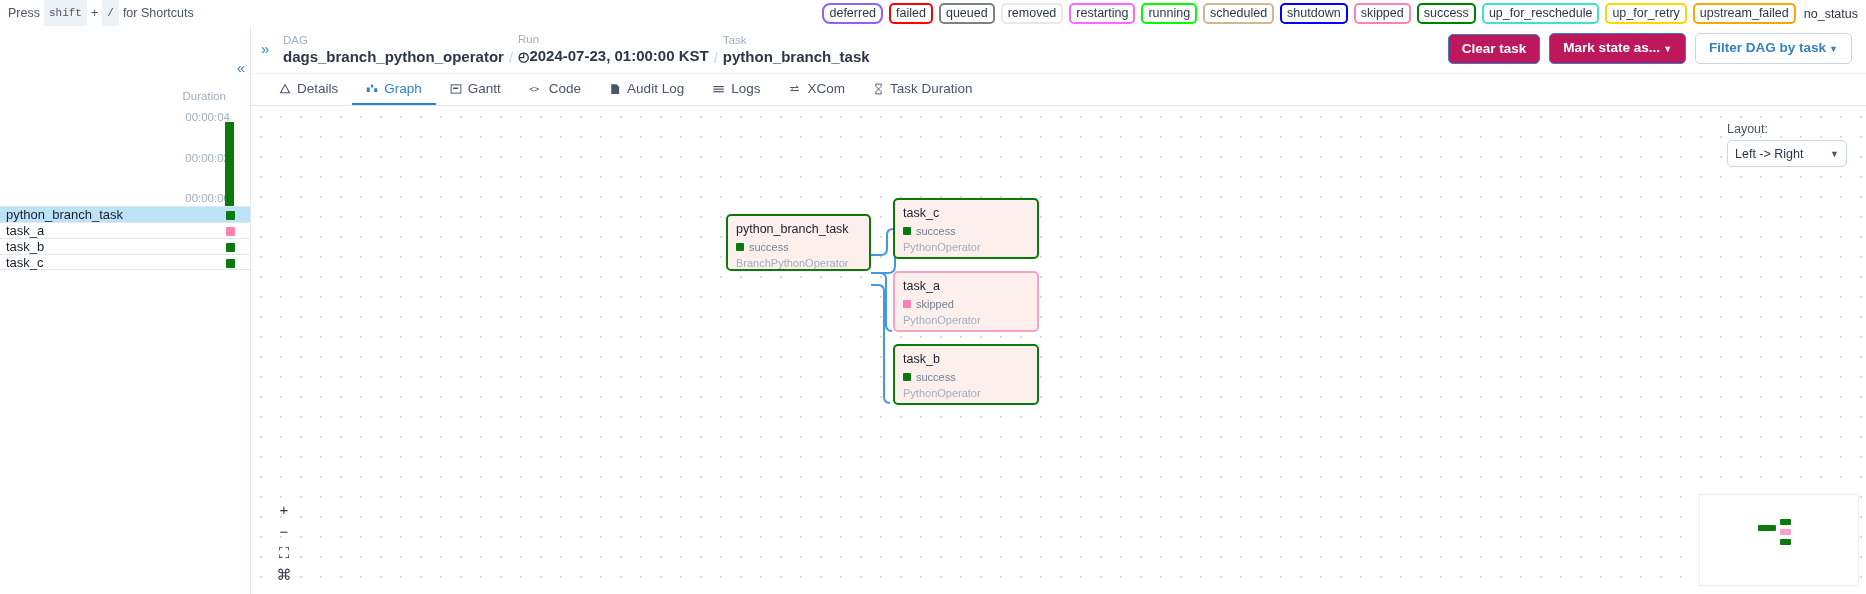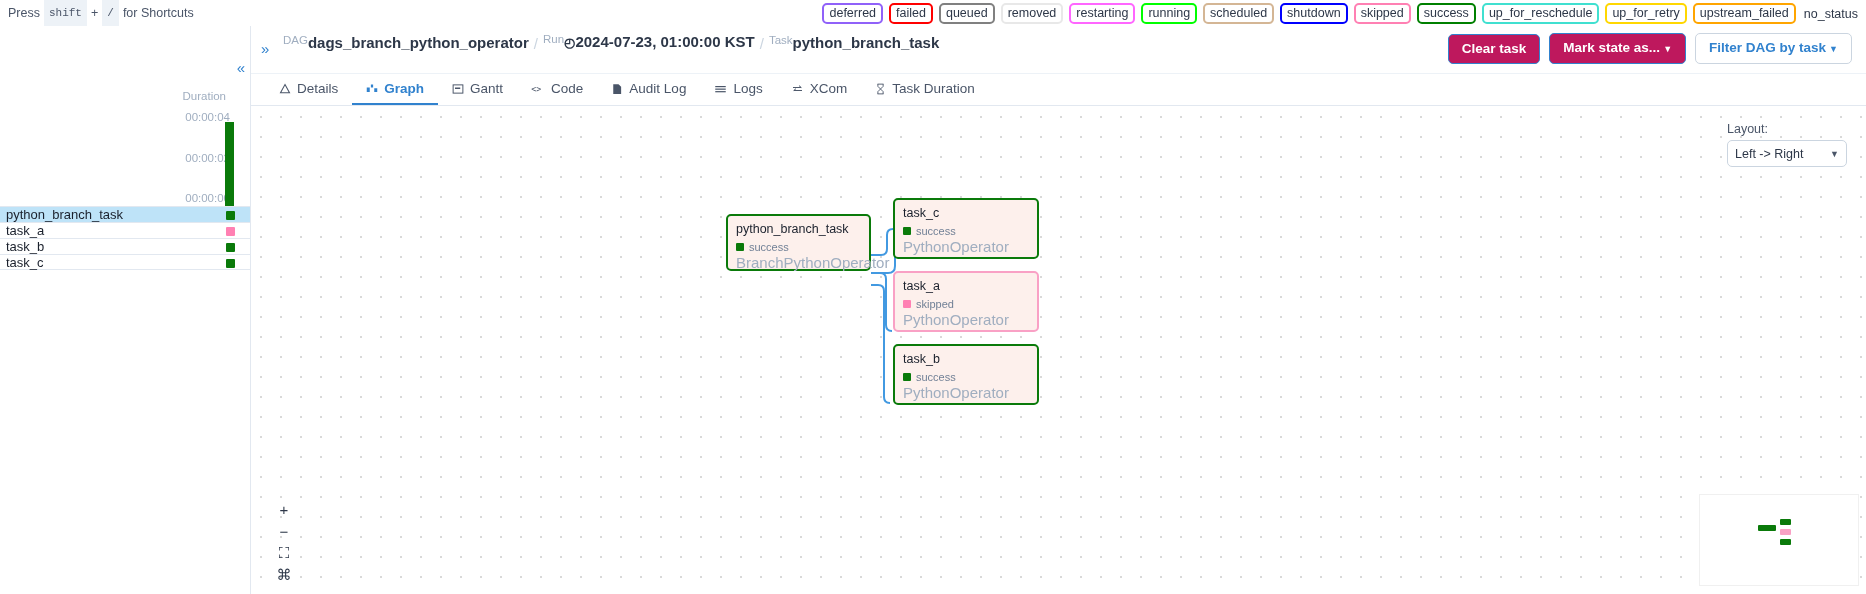--- a/index.html
+++ b/index.html
@@ -94,21 +94,21 @@
     position: relative; height: 48px; border-bottom: 1px solid #edf2f7;
   }
   .expand-btn {
     position: absolute; left: 10px; top: 14px;
     font-size: 15px; color: #3182ce; cursor: pointer;
   }
   .breadcrumb {
     position: absolute; left: 32px; top: 6px;
     display: flex; align-items: flex-end; gap: 5px;
   }
-  .bc-group { display: flex; flex-direction: row; }
+  .bc-group { display: flex; flex-direction: column; }
   .bc-kind { font-size: 11.5px; color: #a0aec0; line-height: 14px; }
   .bc-val {
     font-size: 15px; font-weight: bold; color: #2d3748; line-height: 20px;
     white-space: nowrap;
   }
   .bc-sep { font-size: 15px; color: #cbd5e0; padding-bottom: 1px; }
   .clock-ico { font-size: 13px; color: #2d3748; }
 
   .header-actions {
     position: absolute; right: 14px; top: 7px;
@@ -125,21 +125,21 @@
   
   .tabs {
     position: relative; height: 32px; border-bottom: 1px solid #e2e8f0;
     display: flex; align-items: stretch; padding-left: 14px; gap: 0px;
   }
   .tab {
     display: flex; align-items: center; gap: 6px;
     padding: 0 14px; font-size: 13.5px; color: #4a5568;
     cursor: pointer; border-bottom: 2px solid transparent;
   }
-  .tab.active { color: #3182ce; border-bottom-color: #3182ce; font-weight: bold; }
+  .tab.active { color: #3182ce; border-bottom-color: #3182ce; font-weight: normal; }
   .tab-ico { display: inline-flex; align-items: center; }
 
   
   .canvas {
     position: absolute; left: 0; top: 81px; width: 1616px; height: 487px;
     background-color: #fff;
     background-image: radial-gradient(#d9d9d9 0.9px, transparent 0.9px);
     background-size: 20px 20px;
     overflow: hidden;
   }
@@ -162,21 +162,21 @@
     padding: 6px 8px 7px 8px;
   }
   .node.success { border: 2.5px solid #0a7a0a; }
   .node.skipped { border: 2.5px solid #f9a1c5; }
   .node-title { font-size: 12.5px; color: #1a202c; line-height: 15px; }
   .node-state {
     display: flex; align-items: center; gap: 5px;
     font-size: 11px; color: #718096; line-height: 14px; margin-top: 3px;
   }
   .state-sq { width: 8px; height: 8px; border-radius: 1px; display: inline-block; }
-  .node-op { font-size: 15px; color: #a0aec0; line-height: 14px; margin-top: 2px; }
+  .node-op { font-size: 11px; color: #a0aec0; line-height: 14px; margin-top: 2px; }
 
   .zoom-ctl {
     position: absolute; left: 22px; bottom: 8px; z-index: 5;
     display: flex; flex-direction: column; gap: 0px;
   }
   .zoom-btn {
     width: 22px; height: 22px;
     display: flex; align-items: center; justify-content: center;
     font-size: 15px; color: #2d3748; cursor: pointer; background: transparent;
   }
@@ -196,21 +196,21 @@
     <div class="shortcut-text">
       <span>Press</span>
       <span class="kbd">shift</span>
       <span>+</span>
       <span class="kbd">/</span>
       <span>for Shortcuts</span>
     </div>
   </div>
 
   <div class="legend" id="legend">
-      <span class="legend-chip" style="border-color: rgb(144, 97, 249);">deferred</span>
+      <span class="legend-chip" style="border-color: rgb(144, 97, 249); border-radius: 8px;">deferred</span>
       <span class="legend-chip" style="border-color: rgb(255, 0, 0);">failed</span>
       <span class="legend-chip" style="border-color: rgb(128, 128, 128);">queued</span>
       <span class="legend-chip" style="border-color: rgb(232, 232, 232);">removed</span>
       <span class="legend-chip" style="border-color: rgb(255, 102, 255);">restarting</span>
       <span class="legend-chip" style="border-color: rgb(0, 255, 0);">running</span>
       <span class="legend-chip" style="border-color: rgb(212, 182, 149);">scheduled</span>
       <span class="legend-chip" style="border-color: rgb(0, 0, 255);">shutdown</span>
       <span class="legend-chip" style="border-color: rgb(255, 128, 179);">skipped</span>
       <span class="legend-chip" style="border-color: rgb(0, 128, 0);">success</span>
       <span class="legend-chip" style="border-color: rgb(64, 224, 208);">up_for_reschedule</span>

